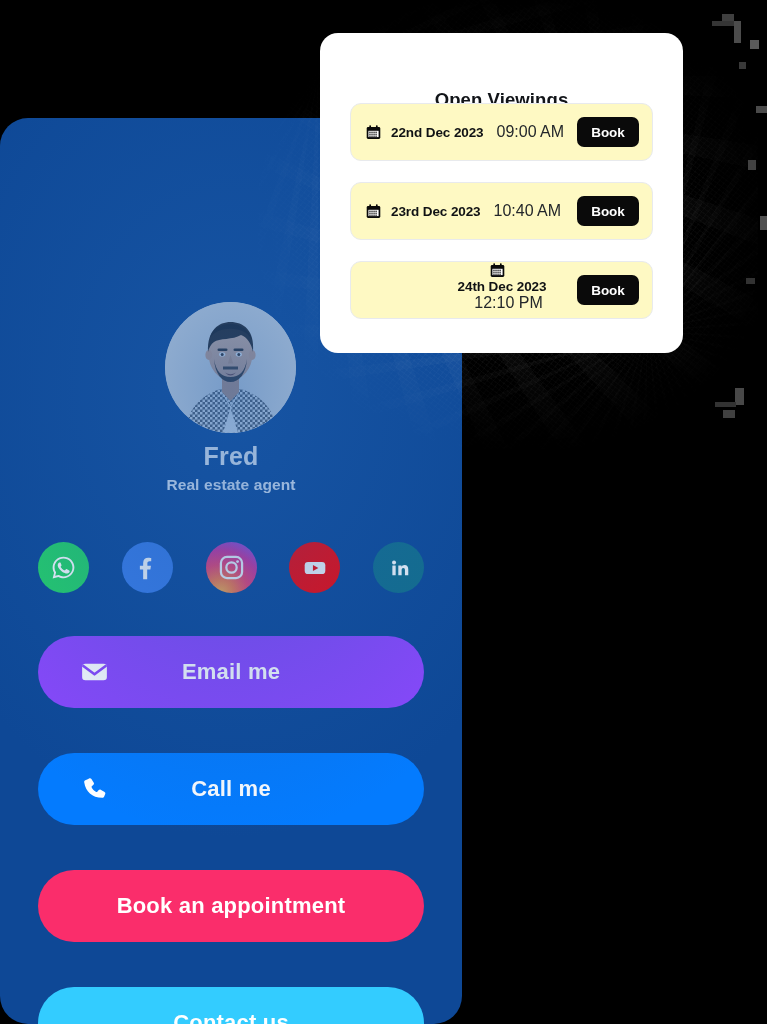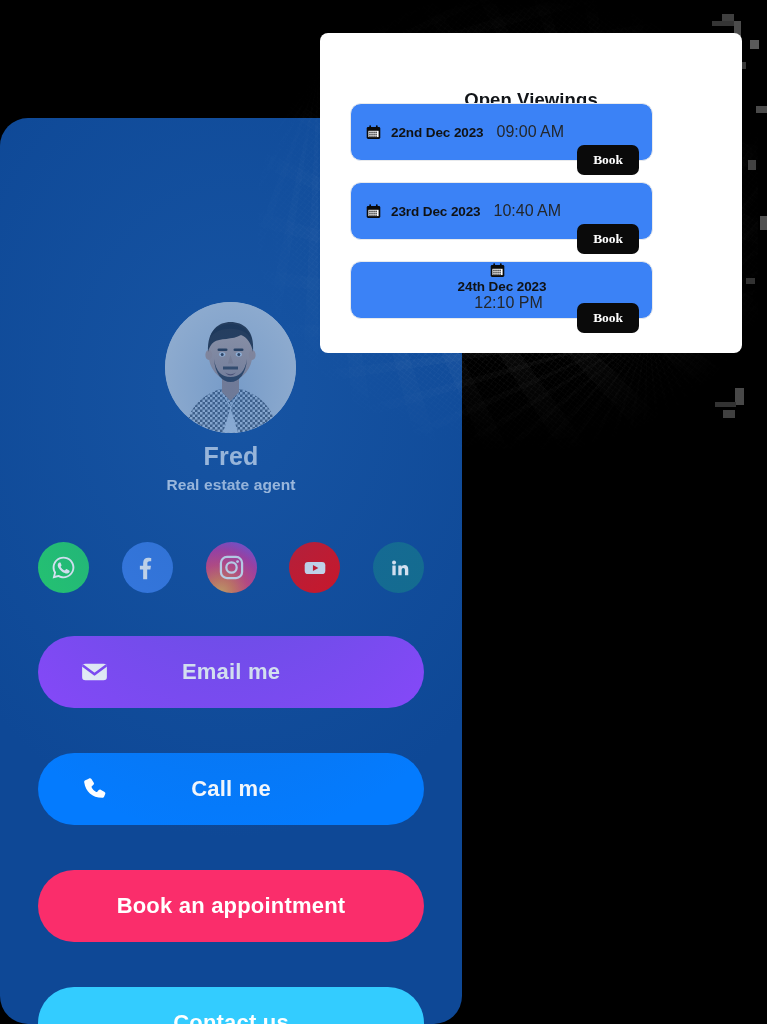--- a/index.html
+++ b/index.html
@@ -93,46 +93,46 @@
       repeating-linear-gradient(-52deg, rgba(255,255,255,.07) 0 1px, rgba(0,0,0,0) 1px 5px);
     opacity:.5;
   }
   .shadow-flecks{
     position:absolute; left:690px; top:10px; width:77px; height:420px;
     pointer-events:none; opacity:.85;
   }
   .fleck{ position:absolute; background:#6f6f6f; }
 
   .viewings-card{
-    position:absolute; left:320px; top:33px; width:422px; height:320px;
-    background:#ffffff; border-radius:8px;
+    position:absolute; left:320px; top:33px; width:363px; height:320px;
+    background:#ffffff; border-radius:18px;
   }
   .viewings-title{
     position:absolute; left:0; right:0; top:56px; text-align:center;
     color:#111418; font-size:18.5px; font-weight:700; letter-spacing:.1px;
   }
   .viewings-list{ position:absolute; left:30px; top:70px; width:303px; }
   .viewing-row{
     height:58px; margin-bottom:21px;
-    border:1px solid #e8eaed; border-radius:11px; background:#3b82f6;
+    border:1px solid #e8eaed; border-radius:11px; background:#fef9c3;
     display:flex; align-items:center; padding:0 13px 0 14px;
     position:relative;
   }
   .viewing-row:last-child{ margin-bottom:0;flex-direction:column; }
   .cal-icon{ width:17px; height:17px; flex:none; margin-right:9px; }
   .cal-icon svg{ display:block; }
   .v-date{ font-size:13.5px; font-weight:700; color:#101214; letter-spacing:-.1px; white-space:nowrap; }
   .v-time{ font-size:16px; font-weight:500; color:#23272b; margin-left:13px; white-space:nowrap; }
   .book-btn{
     position:absolute; right:13px; top:50%; transform:translateY(-50%);
     background:#0a0a0a; color:#fff; border:none; cursor:pointer;
     width:62px; height:30px; border-radius:7px;
-    font-family:Liberation Serif, serif;
+    font-family:Liberation Sans, sans-serif;
     font-size:13.5px; font-weight:700; letter-spacing:-.1px;
-    display:flex; align-items:center; justify-content:center;margin-top:28px;
+    display:flex; align-items:center; justify-content:center;
   }
 </style>
 </head>
 <body>
 
 <div class="stage">
 
   <div class="profile-card">
 
     <div class="avatar-wrap">

